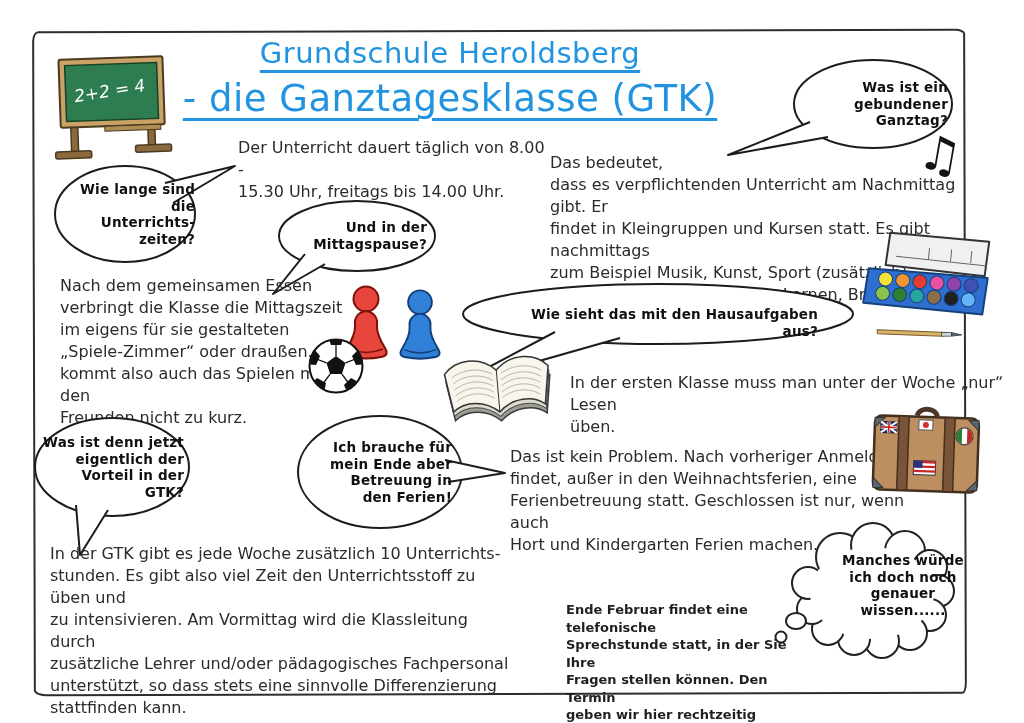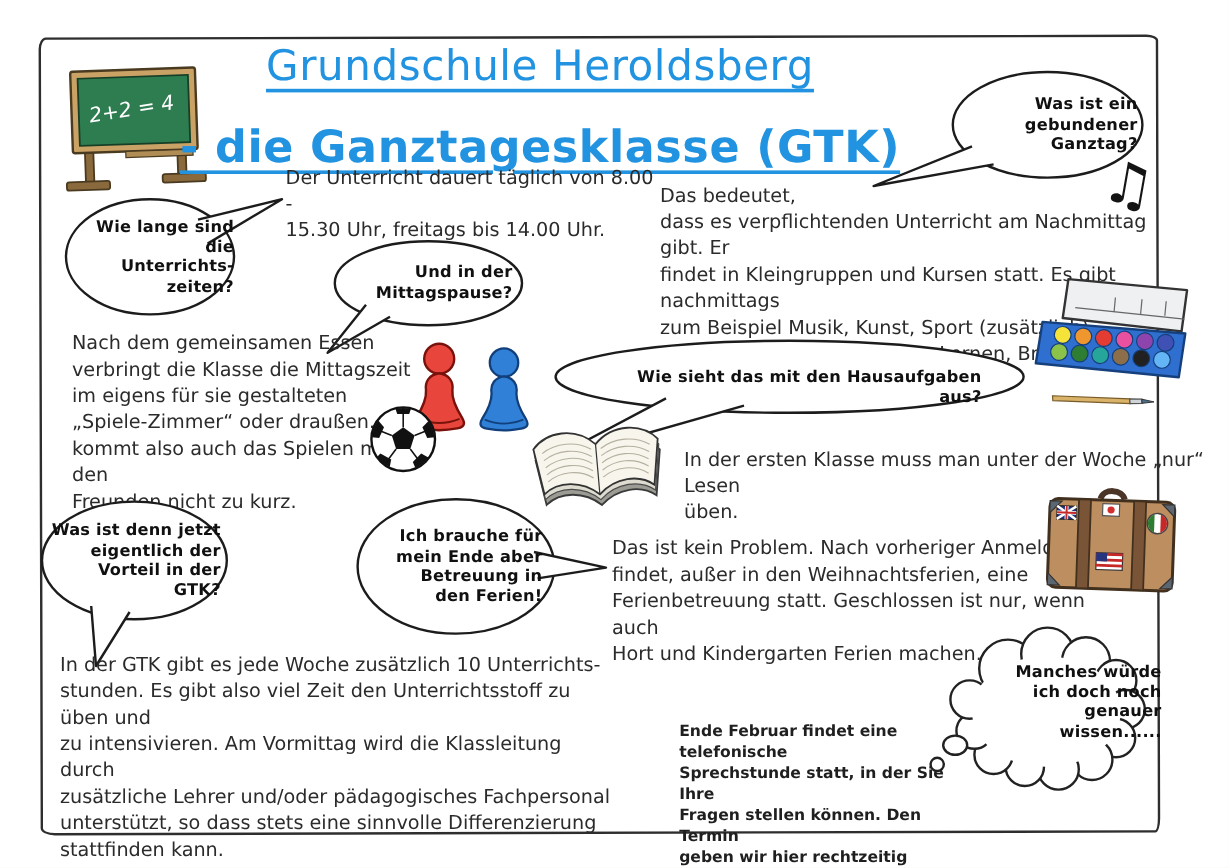--- a/index.html
+++ b/index.html
@@ -16,22 +16,22 @@
   }
   .title-wrap{ left:150px; top:36px; width:600px; text-align:center; }
   .title-line{
     color:#2193e0;
     text-decoration:underline;
     text-decoration-thickness:2.5px;
     text-underline-offset:7px;
     letter-spacing:0.5px;
     white-space:nowrap;
   }
-  .title-line.l1{ font-size:35px; }
-  .title-line.l2{ font-size:37px; margin-top:25px;font-weight:bold; }
+  .title-line.l1{ font-size:29px; }
+  .title-line.l2{ font-size:37px; margin-top:7px; }
   .para{ font-size:16px; line-height:22px; color:#2b2b2b; white-space:pre-line; }
   .para.small{ font-size:13px; line-height:17.5px; font-weight:bold; color:#1f1f1f; }
   .bubble-text{
     position:absolute; font-weight:bold; font-size:13.5px; line-height:1.24;
     color:#101010; white-space:pre-line; text-align:right; letter-spacing:0.2px;
   }
   svg{ overflow:visible; display:block; }
   .note{ font-size:48px; color:#141414; transform:rotate(10deg); line-height:1; }
 </style>
 </head>
@@ -304,18 +304,18 @@
         <circle cx="84" cy="124" r="16"></circle>
           <circle cx="58" cy="114" r="16"></circle>
         <circle cx="42" cy="94" r="15"></circle>
           <circle cx="38" cy="68" r="16"></circle>
       </g>
       <ellipse cx="102" cy="78" rx="62" ry="46" fill="#ffffff"></ellipse>
       <ellipse cx="26" cy="106" rx="10" ry="8" fill="#ffffff" stroke="#222" stroke-width="2"></ellipse>
       <circle cx="11" cy="122" r="5.5" fill="#ffffff" stroke="#222" stroke-width="2"></circle>
     </svg>
   </div>
-  <div class="bubble-text" style="left:838px; top:552px; width:130px; text-align:right;">Manches würde
+  <div class="bubble-text" style="left:838px; top:552px; width:130px; text-align:center;">Manches würde
 ich doch noch
 genauer
 wissen......</div>
 
 </div>
 
 </body></html>

